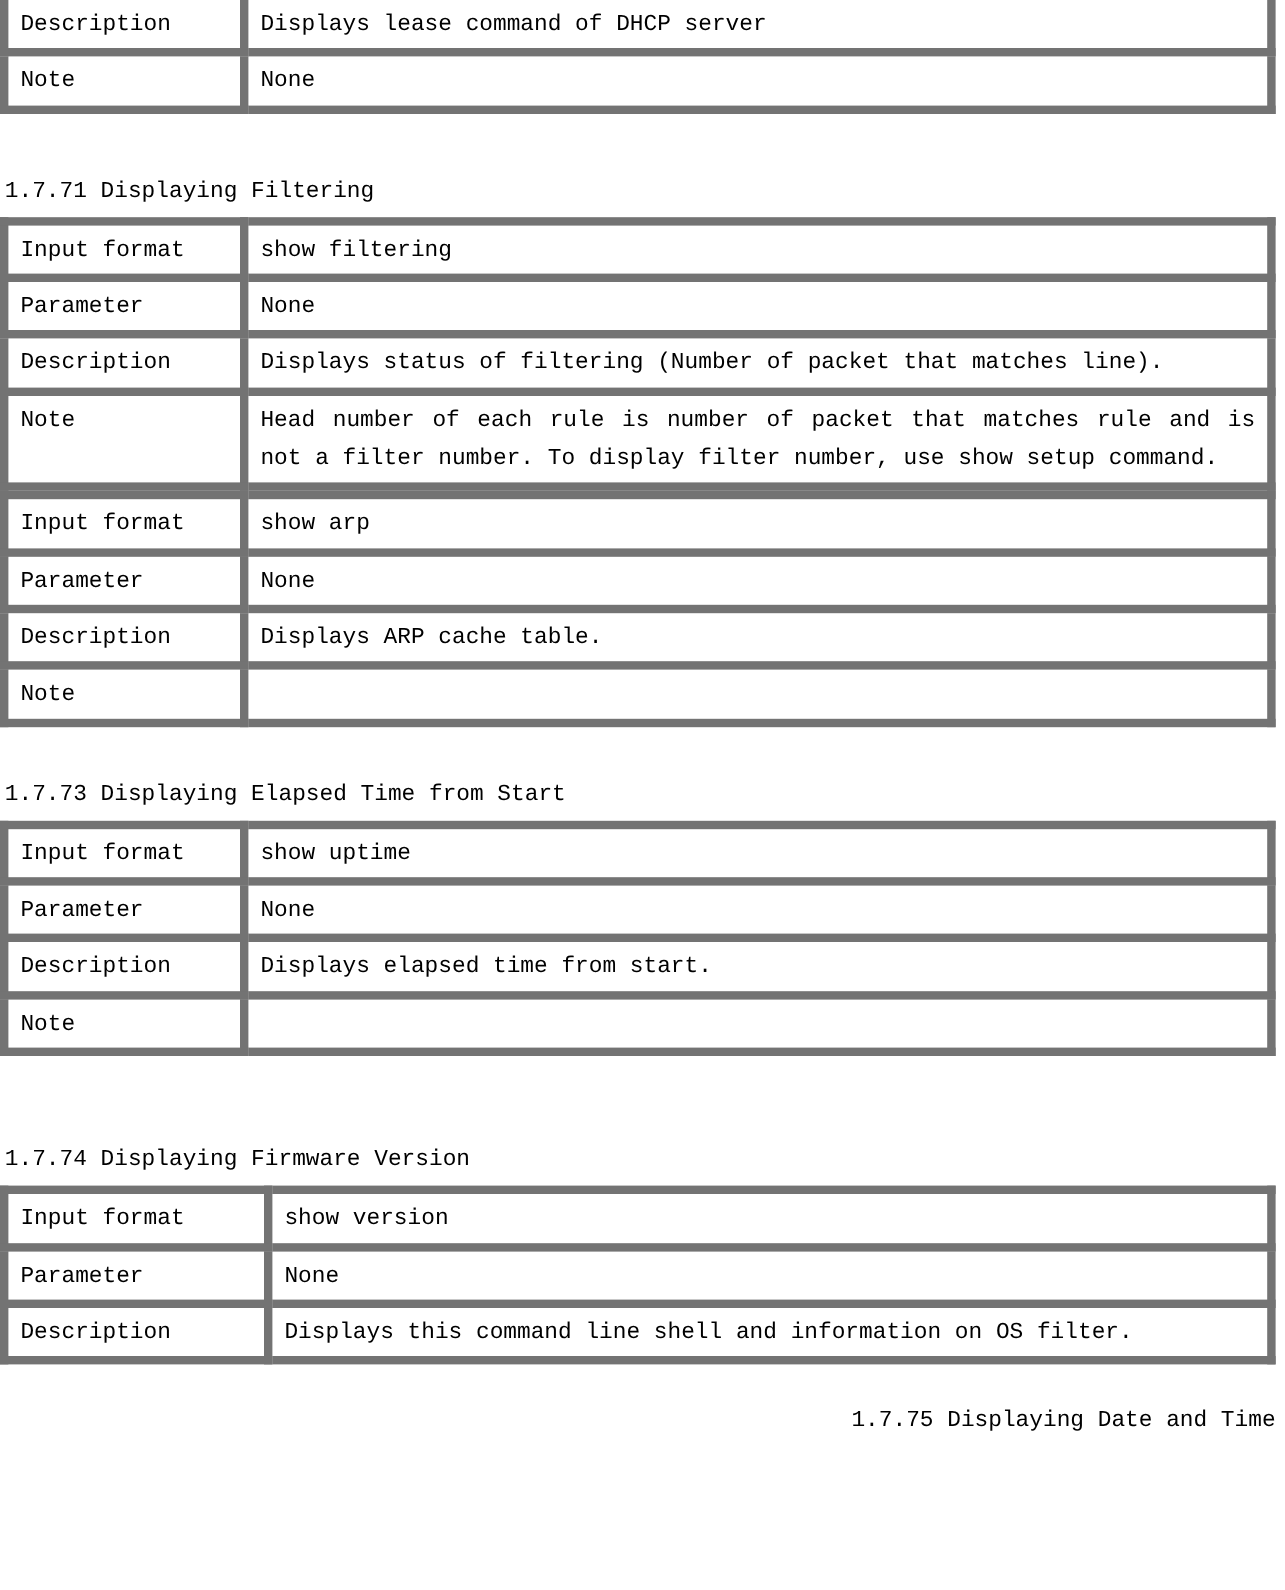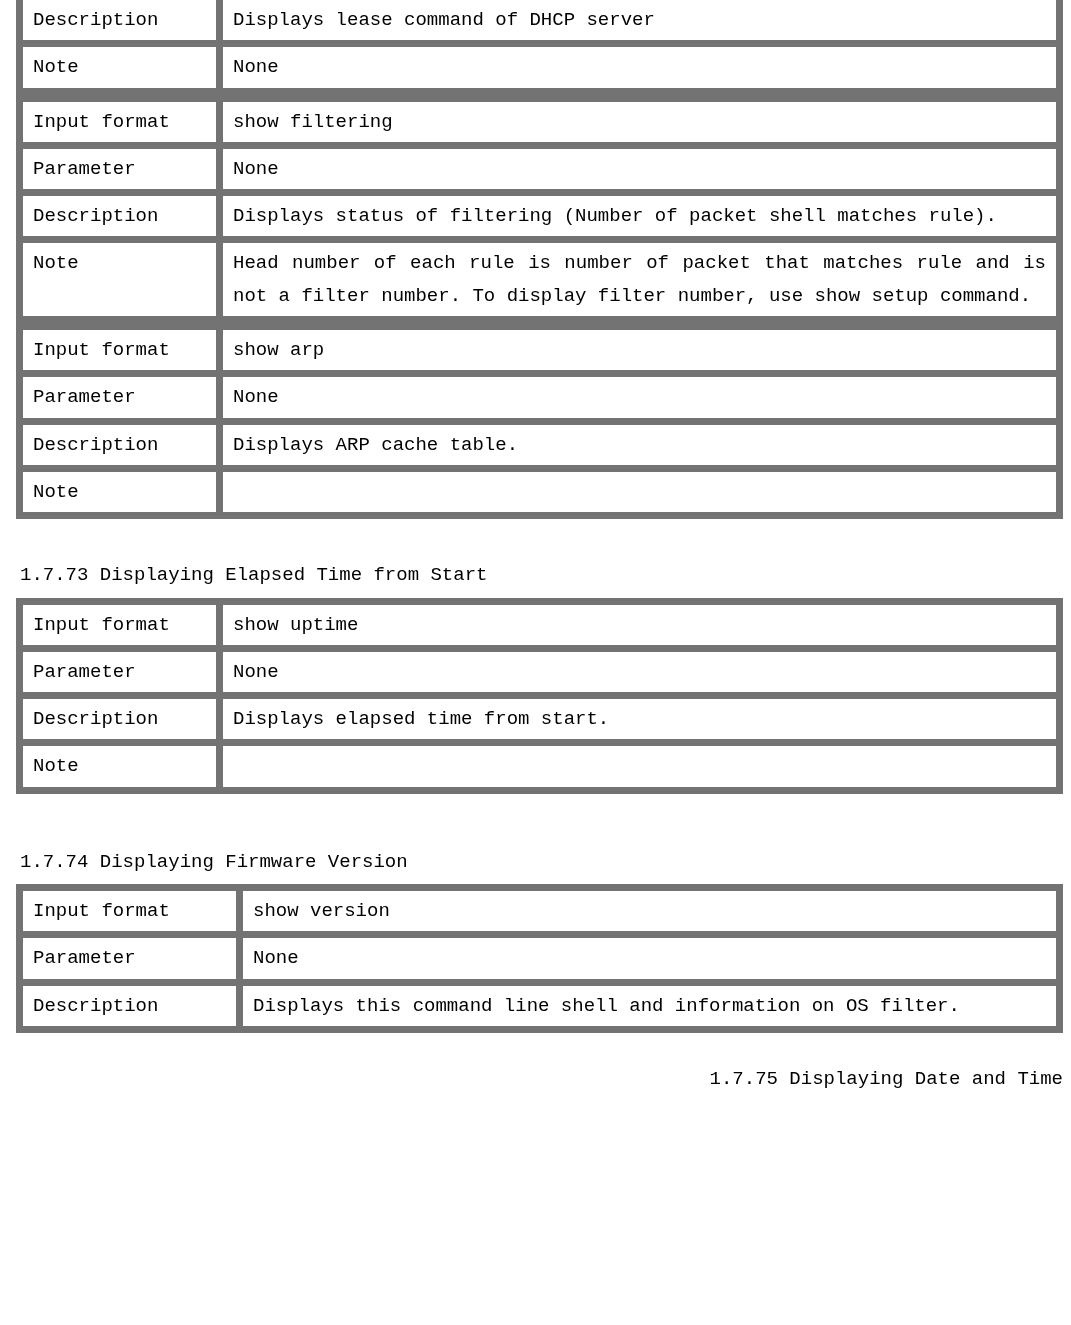--- a/index.html
+++ b/index.html
@@ -7,21 +7,21 @@
     padding: 0;
     background: #ffffff;
     color: #000000;
     font-family: "Courier New", Courier, monospace;
     font-size: 19px;
     line-height: 1.7;
   }
   .page {
     width: 1071px;
     box-sizing: border-box;
-    padding: 0 8px 40px 16px;
+    padding: 0 8px 40px 0;
   }
   table.cmd {
     border-collapse: collapse;
     width: 100%;
     table-layout: fixed;
     margin: 0;
   }
   table.cmd td {
     border: 7px solid #737373;
     padding: 4px 10px;
@@ -34,21 +34,21 @@
   }
   table.cmd col.label { width: 200px; }
   table.cmd2 col.label { width: 220px; }
   .section-title {
     margin: 40px 0 6px 4px;
   }
   .section-title.first {
     margin-top: 48px;
   }
   .section-title.extra-gap {
-    margin-top: 52px;
+    margin-top: 70px;
   }
   .trailing-title {
     margin: 30px 0 0 4px;
     text-align: right;
   }
   .justify {
     text-align: justify;
     text-justify: inter-word;
   }
   .justify2 {
@@ -72,37 +72,38 @@
           <td>Displays lease command of DHCP server</td>
         </tr>
         <tr>
           <td>Note</td>
           <td>None</td>
         </tr>
       </tbody>
   </table>
 
   <div id="sections-container">
+      <div class="section-title first">1.7.71 Displaying Filtering</div>
       <table class="cmd">
         <colgroup>
           <col class="label">
           <col>
         </colgroup>
         <tbody>
           <tr>
             <td>Input format</td>
             <td>show filtering</td>
           </tr>
           <tr>
             <td>Parameter</td>
             <td>None</td>
           </tr>
           <tr>
             <td>Description</td>
-            <td class="justify">Displays status of filtering (Number of packet shell matches rule).</td>
+            <td class="justify">Displays status of filtering (Number of packet that matches line).</td>
           </tr>
           <tr>
             <td>Note</td>
             <td class="justify">Head number of each rule is number of packet that matches rule and is not a filter number. To display filter number, use show setup command.</td>
           </tr>
         </tbody>
       </table>
       <table class="cmd">
         <colgroup>
           <col class="label">

